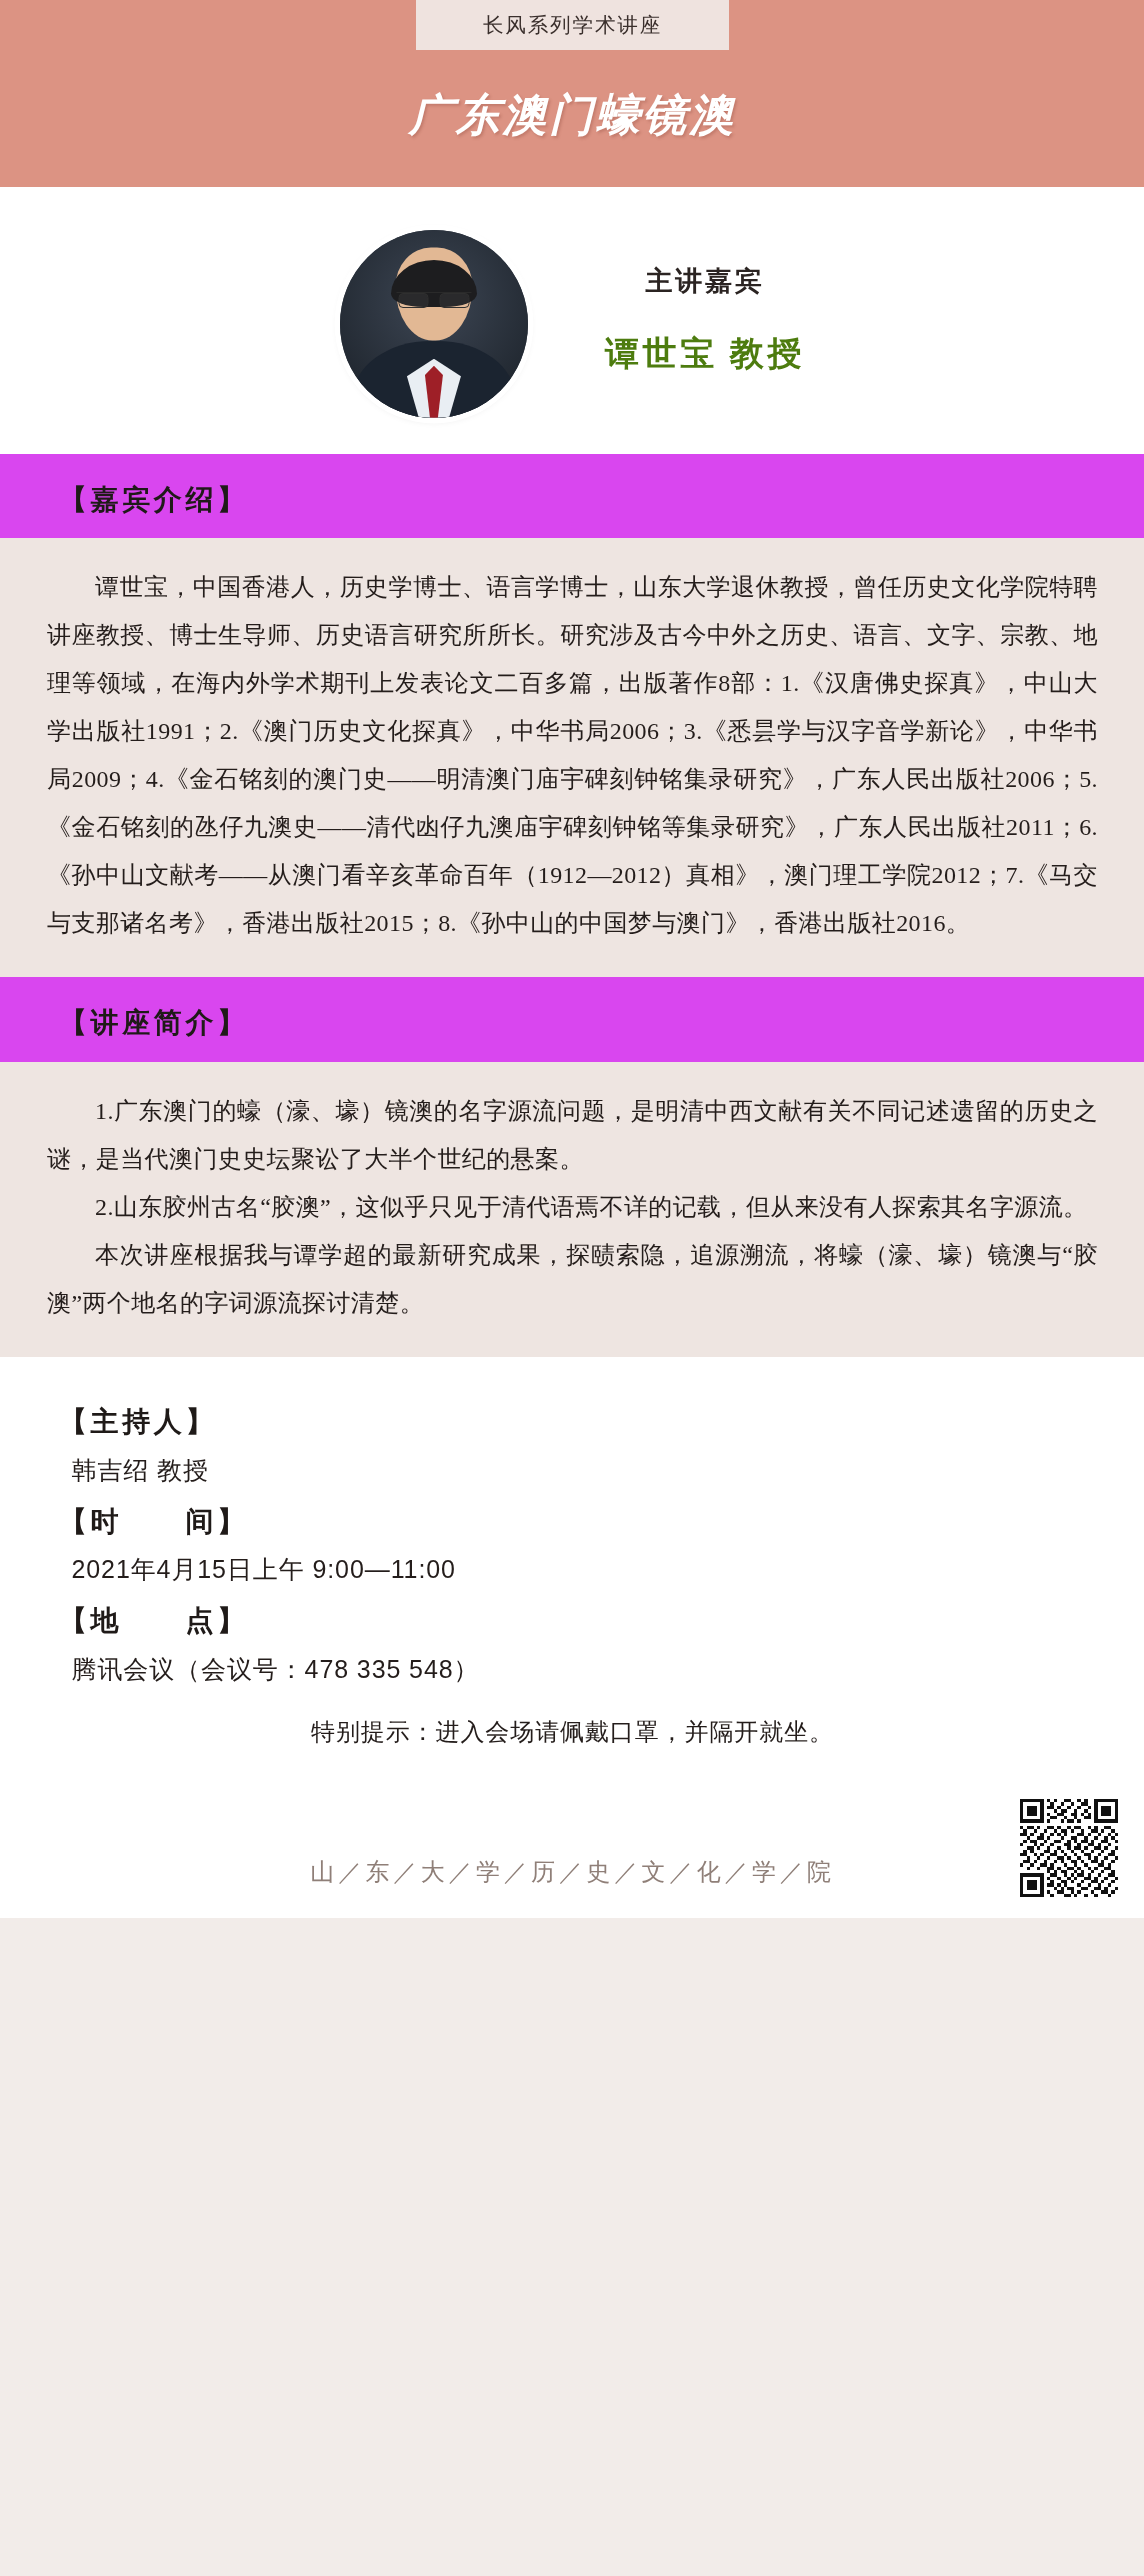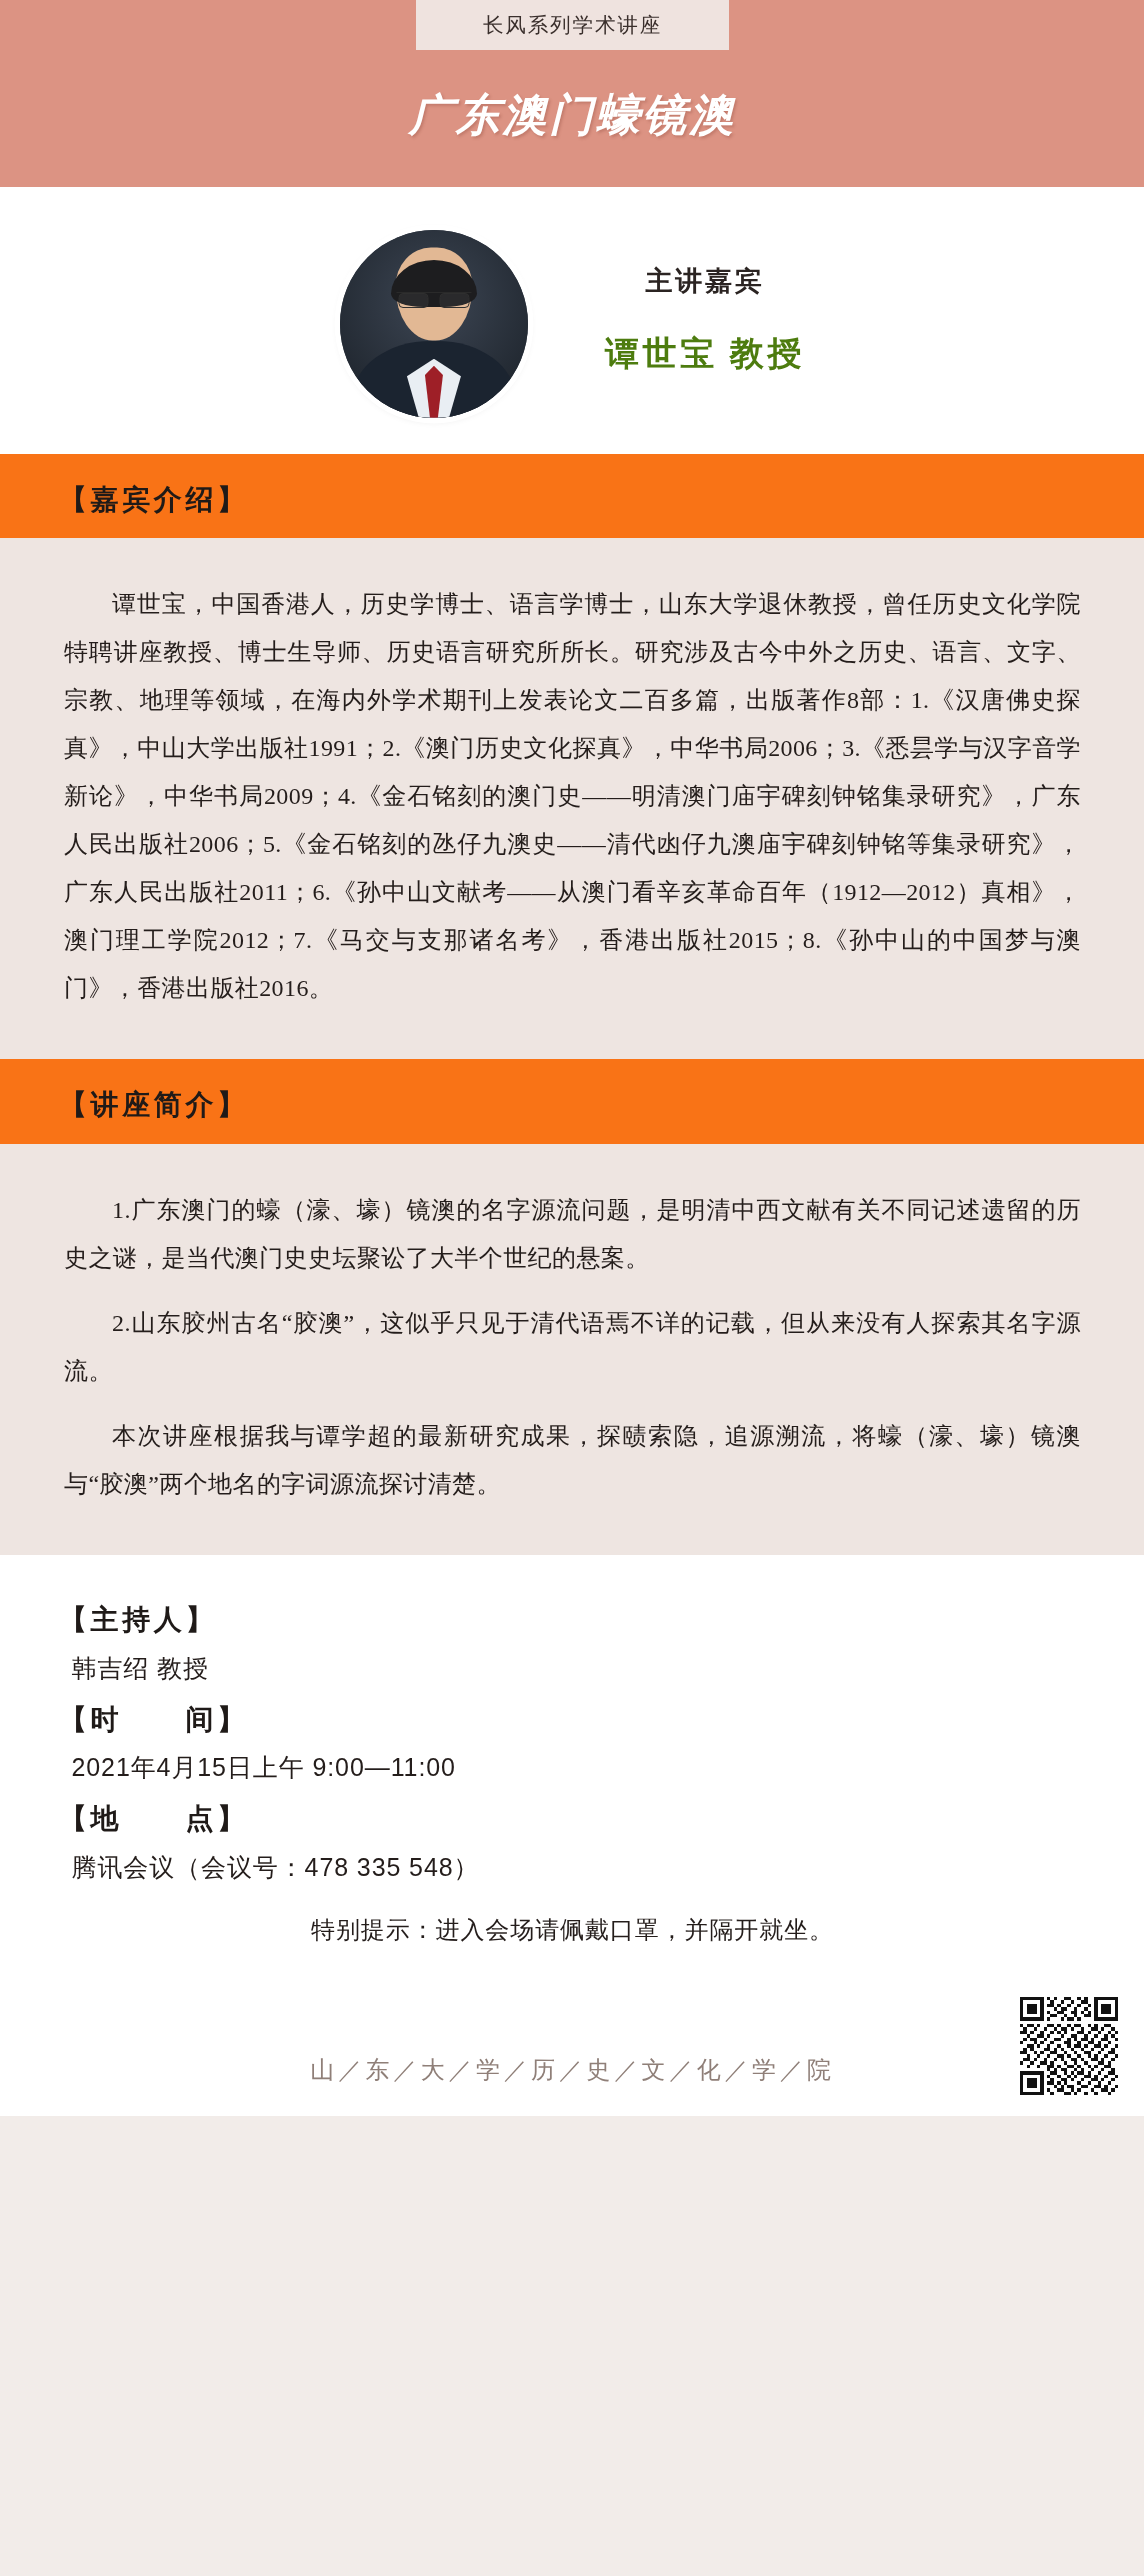--- a/index.html
+++ b/index.html
@@ -155,35 +155,35 @@
     font-family: "Liberation Serif", "DejaVu Serif", serif;
   }
 
   
   .section-heading {
     font-size: 28px;
     font-weight: bold;
     letter-spacing: 3.6px;
     color: #1f1a18;
     padding: 27px 0 19.7px 59px;
-    background: #f97316;
+    background: #d946ef;
     font-family: "Liberation Serif", "DejaVu Serif", serif;
   }
 
   .body-block {
     padding: 25px 47px 30px 47px;
     font-size: 24px;
     line-height: 2.0;
     letter-spacing: 0.4px;
     color: #241d1b;
     text-align: justify;
     font-family: "Liberation Serif", "DejaVu Serif", serif;
   }
   .tint { background: #eee5e1; }
-  .body-block p { margin: 17px; }
+  .body-block p { margin: 0; }
   .body-block p.indent { text-indent: 2em; }
 
   
   .info-section {
     background: #ffffff;
     padding: 30px 59px 9px 59px;
   }
   .info-label {
     font-size: 28px;
     font-weight: bold;

